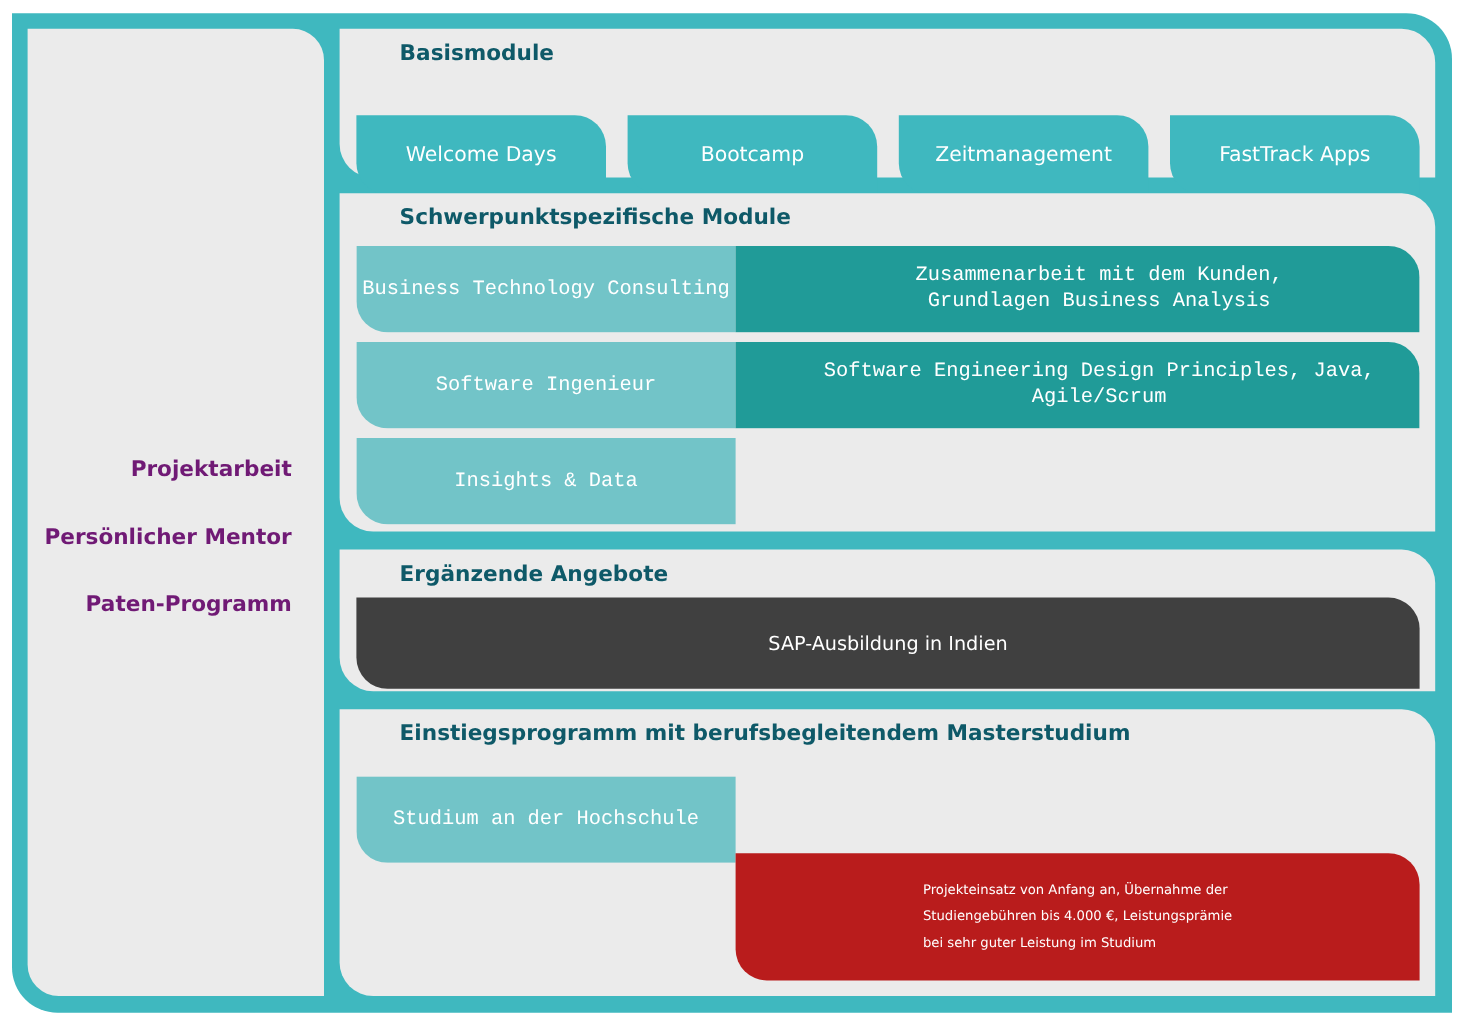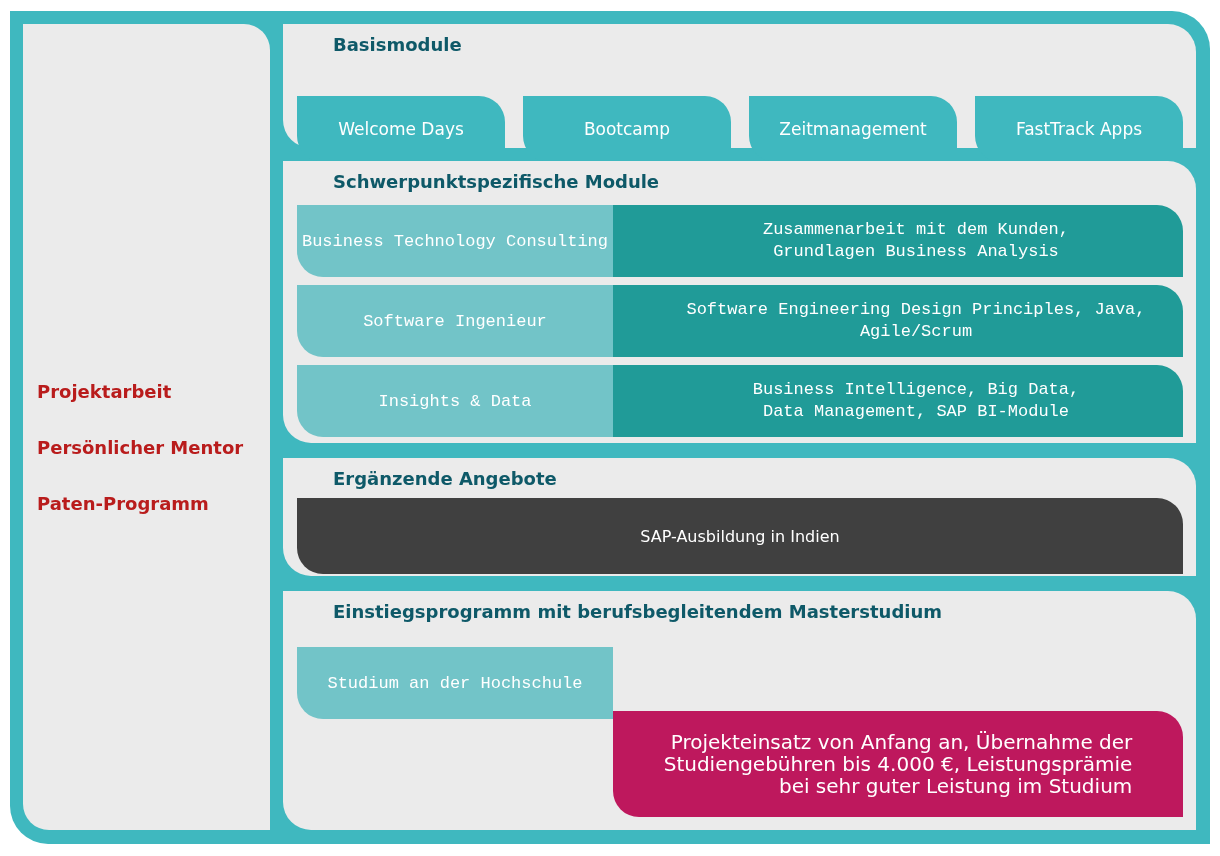--- a/index.html
+++ b/index.html
@@ -7,22 +7,22 @@
   .frame {
     position:absolute; left:10px; top:11px; width:1200px; height:833px;
     background:#3fb8bf; border-radius:0 38px 0 38px;
   }
   .leftcol {
     position:absolute; left:23px; top:24px; width:247px; height:806px;
     background:#ebebeb; border-radius:0 26px 0 26px;
   }
   .leftcol .items { position:absolute; left:14px; top:358px; }
   .leftcol .item {
-    color:#b91c1c; font-weight:bold; font-size:18px; line-height:20px; height:20px;
-    margin-bottom:36px; white-space:nowrap;
+    color:#701a75; font-weight:bold; font-size:18px; line-height:20px; height:20px;
+    margin-bottom:36px; white-space:nowrap;text-align:right;
   }
   .panel {
     position:absolute; left:283px; width:913px; background:#ebebeb;
     border-radius:0 28px 0 28px;
   }
   .panel .title {
     position:absolute; left:14px; top:10px; color:#0e5968; font-weight:bold; font-size:18px; white-space:nowrap;margin-left:36px;
   }
   .p1 { top:24px; height:124px; }
   .p2 { top:161px; height:282px; }
@@ -46,22 +46,22 @@
   .row .r {
     flex:1; background:#209b98; color:#fff; font-size:17px; line-height:22px;
     display:flex; align-items:center; justify-content:center; text-align:center; white-space:pre-line;padding-left:36px;
   }
   .single {
     position:absolute; left:14px; width:886px; height:76px; background:#404040;
     color:#fff; font-size:16px; display:flex; align-items:center; justify-content:center;
     border-radius:0 26px 0 26px;
   }
   .box {
-    position:absolute; left:330px; top:120px; width:570px; height:106px; background:#be185d;
-    color:#fff; font-size:20px; line-height:22px; text-align:right; white-space:pre-line;
+    position:absolute; left:330px; top:120px; width:570px; height:106px; background:#b91c1c;
+    color:#fff; font-size:11px; line-height:22px; text-align:left; white-space:pre-line;
     display:flex; align-items:center; justify-content:center; border-radius:0 26px 0 26px;
   }
 </style>
 </head>
 <body>
 
 <div class="frame"></div>
 
 <div class="leftcol">
   <div class="items">
@@ -85,22 +85,20 @@
     <div class="l">Business Technology Consulting</div>
     <div class="r">Zusammenarbeit mit dem Kunden,
 Grundlagen Business Analysis</div>
   </div>
   <div class="row" style="top:124px;">
     <div class="l">Software Ingenieur</div>
     <div class="r">Software Engineering Design Principles, Java, Agile/Scrum</div>
   </div>
   <div class="row" style="top:204px;">
     <div class="l">Insights &amp; Data</div>
-    <div class="r">Business Intelligence, Big Data,
-Data Management, SAP BI-Module</div>
   </div>
 </div>
 
 <div class="panel p3">
   <div class="title">Ergänzende Angebote</div>
   <div class="single" style="top:40px;">SAP-Ausbildung in Indien</div>
 </div>
 
 <div class="panel p4">
   <div class="title">Einstiegsprogramm mit berufsbegleitendem Masterstudium</div>

